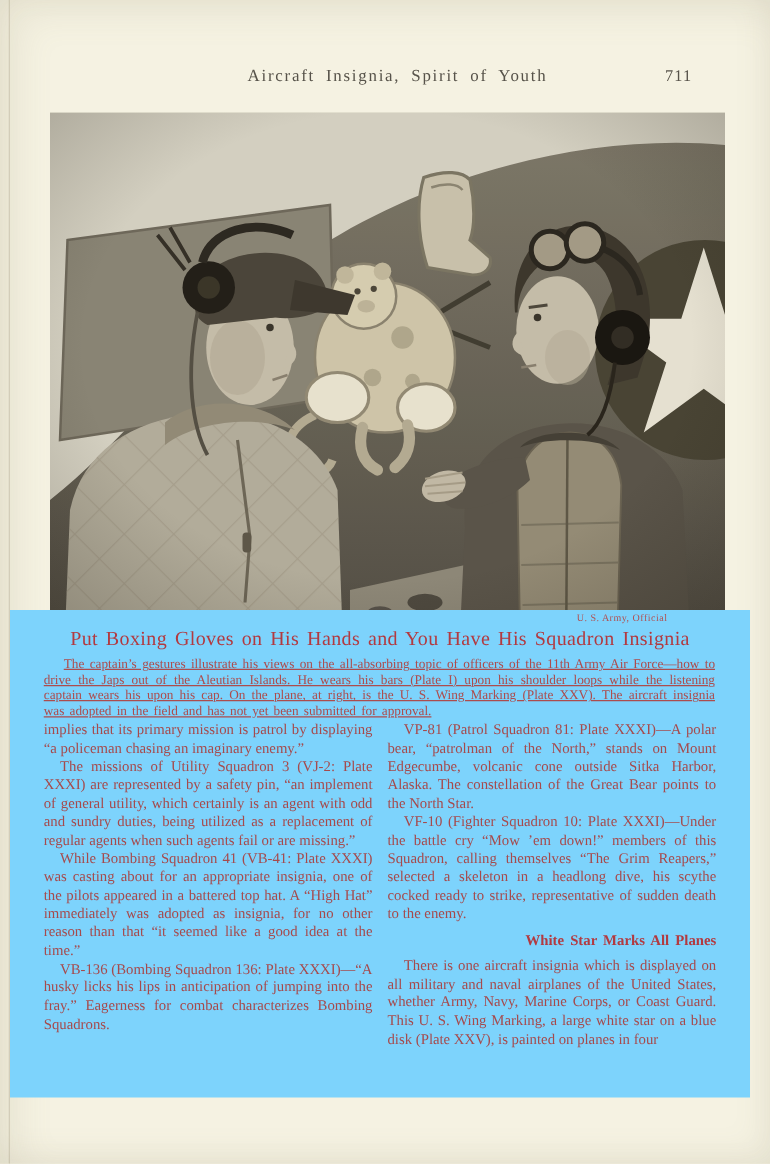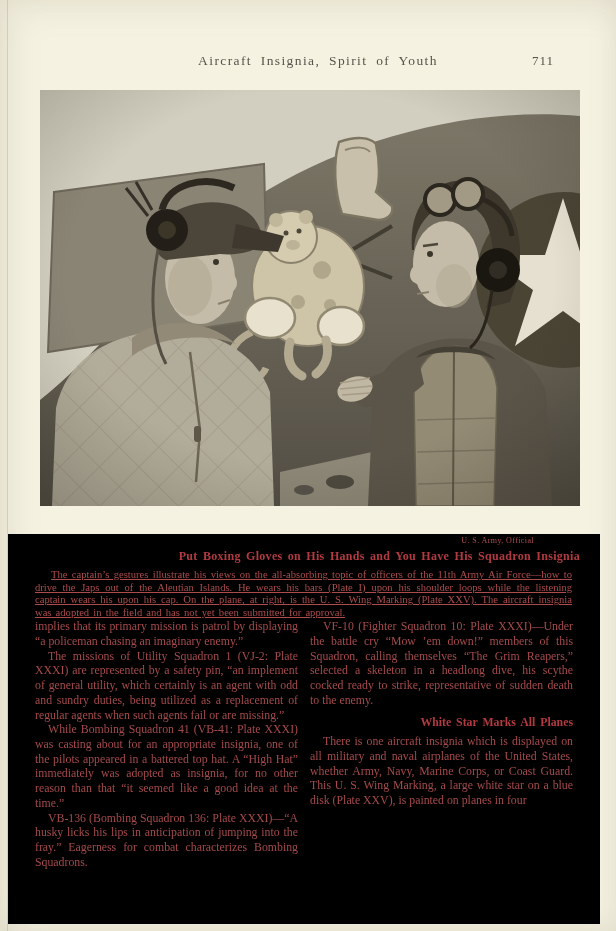--- a/index.html
+++ b/index.html
@@ -14,23 +14,23 @@
   
   .running-head{position:absolute;top:53px;left:0;right:0;height:20px;color:#57534a;}
   .running-title{position:absolute;left:0;right:0;text-align:center;font-size:13.5px;letter-spacing:1.4px;word-spacing:4px;padding-left:20px;}
   .folio{position:absolute;right:62px;top:0;font-size:13px;letter-spacing:1px;font-family:Liberation Serif, serif;}
 
   
   .photo{position:absolute;left:40px;top:90px;width:540px;height:416px;background:#d9d5c8;}
   .photo svg{display:block;width:100%;height:100%;}
 
   
-  .panel{position:absolute;left:8px;top:534px;width:592px;height:390px;background:#000000;}
+  .panel{position:absolute;left:8px;top:488px;width:592px;height:390px;background:#7dd3fc;}
   .credit{margin:2px 66px 0 0;text-align:right;font-size:8px;color:#b05052;letter-spacing:.4px;}
-  .cap-title{margin:4px 20px 0;text-align:right;font-weight:bold;font-size:12px;color:#b23a40;letter-spacing:.3px;word-spacing:2px;}
+  .cap-title{margin:4px 20px 0;text-align:center;font-weight:normal;font-size:16px;color:#b23a40;letter-spacing:.3px;word-spacing:2px;}
   .cap-body{margin:5px 28px 0 27px;font-size:10.6px;line-height:12.6px;color:#ad4c4d;text-align:justify;text-indent:16px;word-spacing:1.5px;text-decoration:underline;}
 
   .cols{display:flex;gap:12px;margin:0 27px 0;}
   .col{flex:1 1 0;font-size:11.8px;line-height:14.7px;color:#a64a4c;text-align:justify;}
   .col p{margin:0;}
   .col p.ind{text-indent:13px;}
   .subhead{margin:7px 0 5px;text-align:right;font-weight:bold;font-size:11.8px;color:#b23a40;word-spacing:2px;}
 </style>
 </head>
 <body>
@@ -144,24 +144,25 @@
   </div>
 
   <div class="panel">
     <div class="credit">U. S. Army, Official</div>
     <div class="cap-title">Put Boxing Gloves on His Hands and You Have His Squadron Insignia</div>
     <div class="cap-body">The captain’s gestures illustrate his views on the all-absorbing topic of officers of the 11th Army Air Force—how to drive the Japs out of the Aleutian Islands.  He wears his bars (Plate I) upon his shoulder loops while the listening captain wears his upon his cap.  On the plane, at right, is the U. S. Wing Marking (Plate XXV).  The aircraft insignia was adopted in the field and has not yet been submitted for approval.</div>
 
     <div class="cols">
       <div class="col">
         <p>implies that its primary mission is patrol by displaying “a policeman chasing an imaginary enemy.”</p>
-        <p class="ind">The missions of Utility Squadron 1 (VJ-2: Plate XXXI) are represented by a safety pin, “an implement of general utility, which certainly is an agent with odd and sundry duties, being utilized as a replacement of regular agents when such agents fail or are missing.”</p>
+        <p class="ind">The missions of Utility Squadron 3 (VJ-2: Plate XXXI) are represented by a safety pin, “an implement of general utility, which certainly is an agent with odd and sundry duties, being utilized as a replacement of regular agents when such agents fail or are missing.”</p>
         <p class="ind">While Bombing Squadron 41 (VB-41: Plate XXXI) was casting about for an appropriate insignia, one of the pilots appeared in a battered top hat.  A “High Hat” immediately was adopted as insignia, for no other reason than that “it seemed like a good idea at the time.”</p>
         <p class="ind">VB-136 (Bombing Squadron 136: Plate XXXI)—“A husky licks his lips in anticipation of jumping into the fray.”  Eagerness for combat characterizes Bombing Squadrons.</p>
       </div>
       <div class="col">
+        <p class="ind">VP-81 (Patrol Squadron 81: Plate XXXI)—A polar bear, “patrolman of the North,” stands on Mount Edgecumbe, volcanic cone outside Sitka Harbor, Alaska.  The constellation of the Great Bear points to the North Star.</p>
         <p class="ind">VF-10 (Fighter Squadron 10: Plate XXXI)—Under the battle cry “Mow ’em down!” members of this Squadron, calling themselves “The Grim Reapers,” selected a skeleton in a headlong dive, his scythe cocked ready to strike, representative of sudden death to the enemy.</p>
         <div class="subhead">White Star Marks All Planes</div>
         <p class="ind">There is one aircraft insignia which is displayed on all military and naval airplanes of the United States, whether Army, Navy, Marine Corps, or Coast Guard.  This U. S. Wing Marking, a large white star on a blue disk (Plate XXV), is painted on planes in four</p>
       </div>
     </div>
   </div>
 </div>
 
 </body></html>

